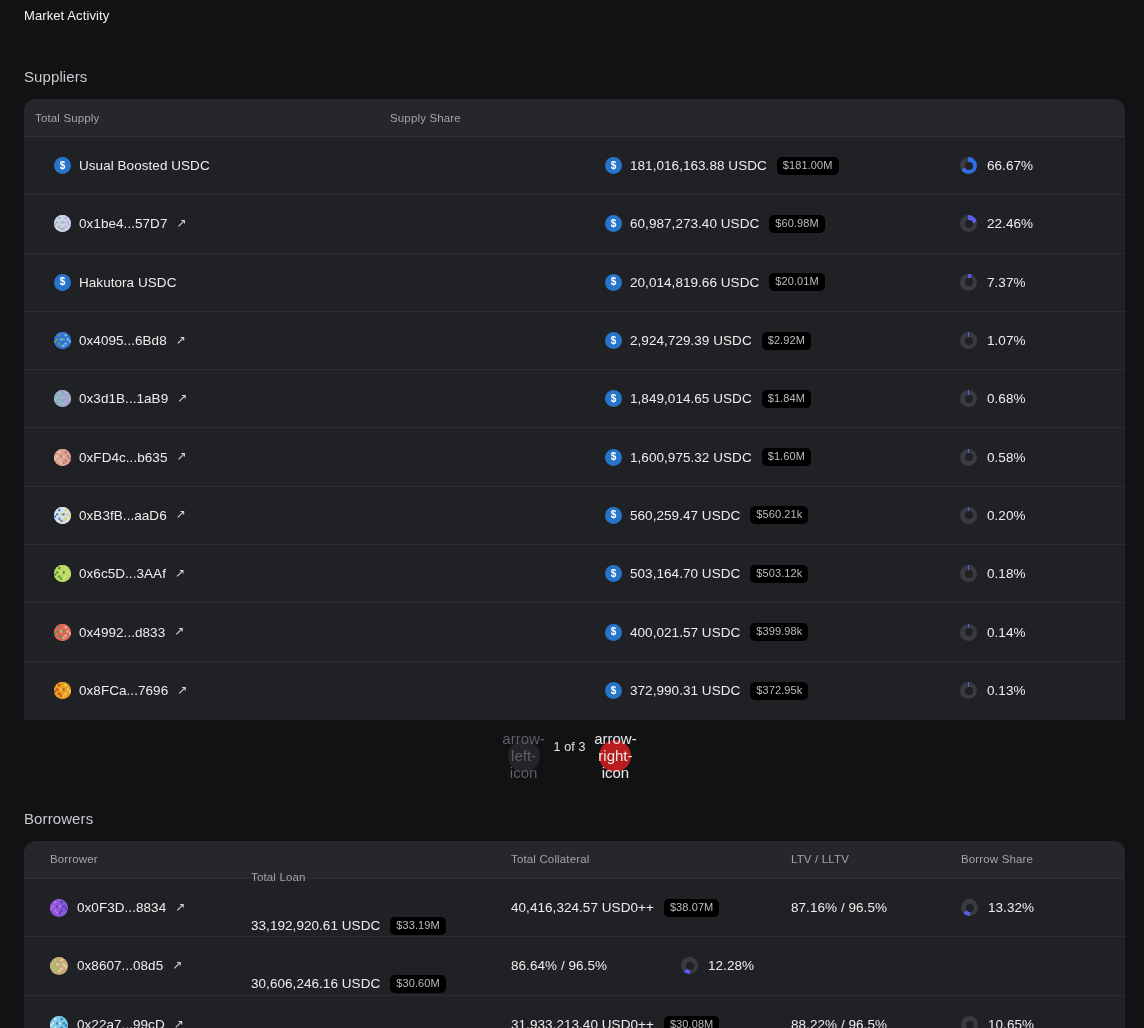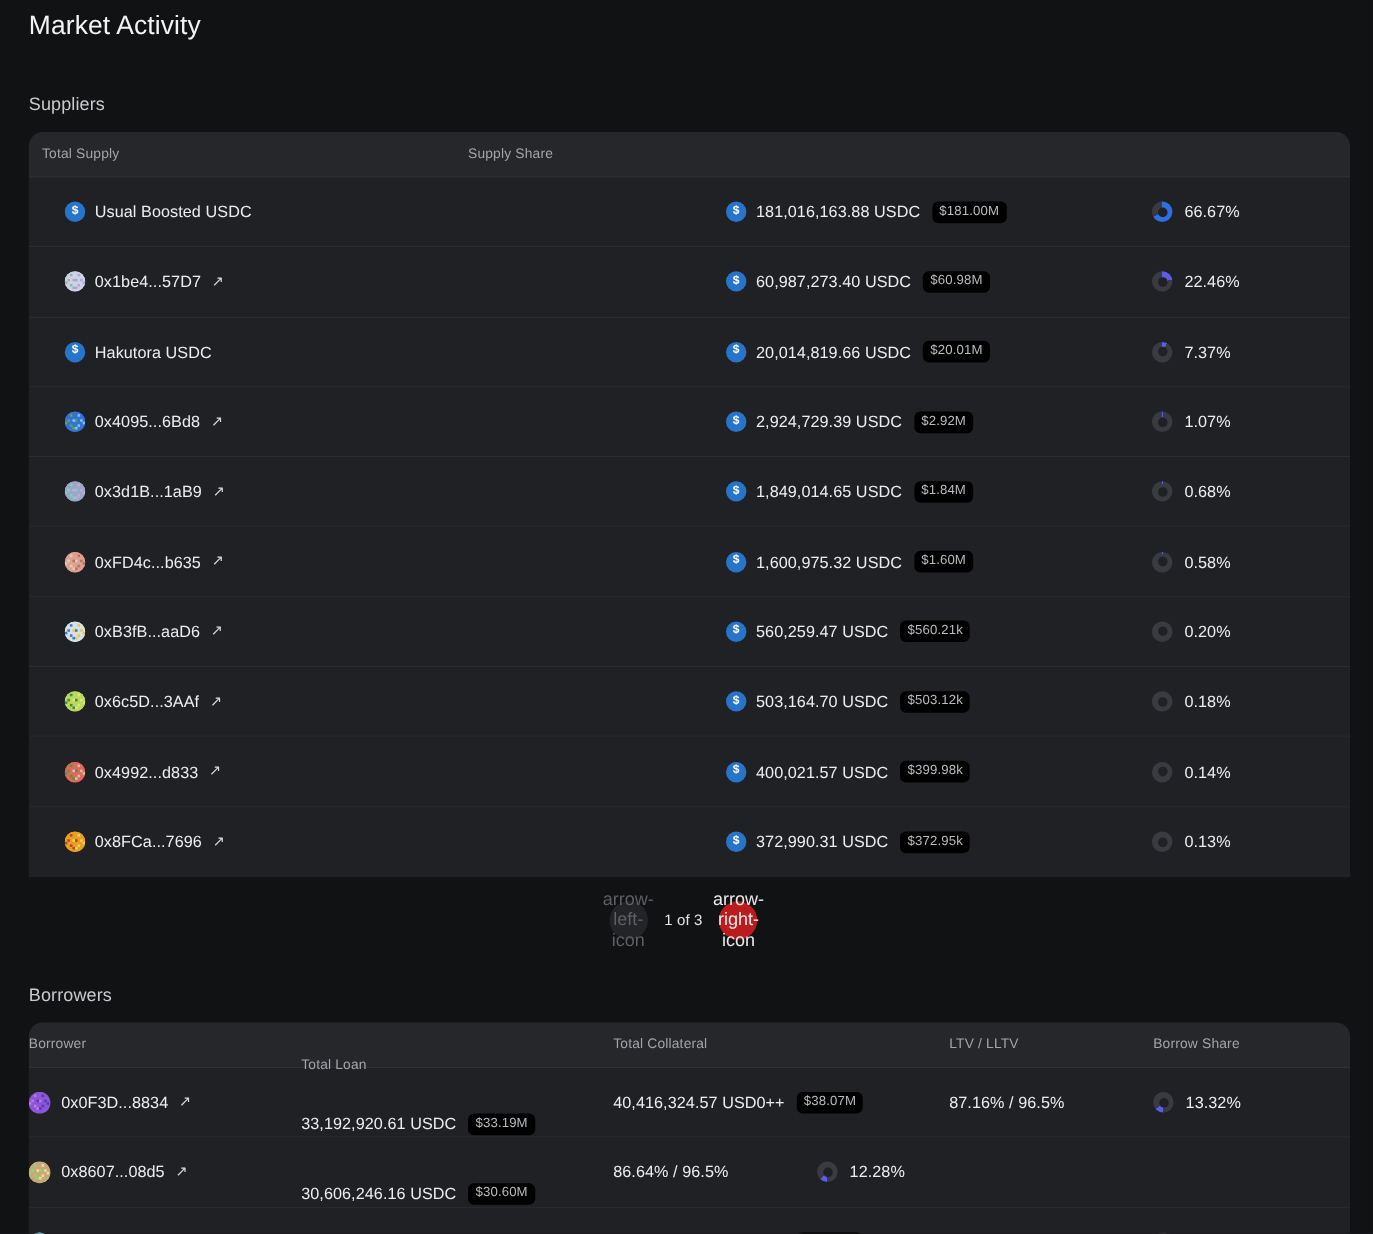--- a/index.html
+++ b/index.html
@@ -10,21 +10,21 @@
     background: #111214;
     font-family: "Liberation Sans", sans-serif;
     color: #e8e9ea;
     overflow: hidden;
     -webkit-font-smoothing: antialiased;
   }
 
   .page { padding: 0; }
 
   .page-title {
-    font-size: 22px;
+    font-size: 13px;
     font-weight: 400;
     color: #f2f3f4;
     letter-spacing: 0.1px;
     padding: 8px 0 0 24px;
   }
 
   .section-title {
     font-size: 15px;
     font-weight: 400;
     color: #c9cacd;
@@ -73,21 +73,21 @@
     align-items: center;
     letter-spacing: 0.05px;
   }
 
   
   .c-sup-name  { width: 570px; padding-left: 30px; }
   .c-sup-total { width: 355px; padding-left: 11px; }
   .c-sup-share { width: 170px; padding-left: 11px; }
 
   
-  .c-bor-name  { width: 226px; }
+  .c-bor-name  { width: 226px; padding-left: 26px; }
   .c-bor-loan  { width: 260px; padding-left: 1px; margin-top: 36px; }
   .c-bor-coll  { width: 280px; padding-left: 1px; }
   .c-bor-ltv   { width: 170px; padding-left: 1px; }
   .c-bor-share { width: 165px; padding-left: 1px; }
 
   
   .avatar {
     width: 17px; height: 17px;
     border-radius: 50%;
     margin-right: 8px;
@@ -142,21 +142,20 @@
     left: 50%; top: 50%;
     transform: translate(-50%,-50%);
     width: 8px; height: 8px;
     border-radius: 50%;
     background: #202124;
   }
 
   
   .pagination {
     display: flex;
-    align-items: center;
     justify-content: center;
     gap: 14px;
     margin-top: 20px;
     margin-right: 5px;
   }
   .pgbtn {
     width: 32px; height: 32px;
     border-radius: 50%;
     background: #232427;
     border: none;

